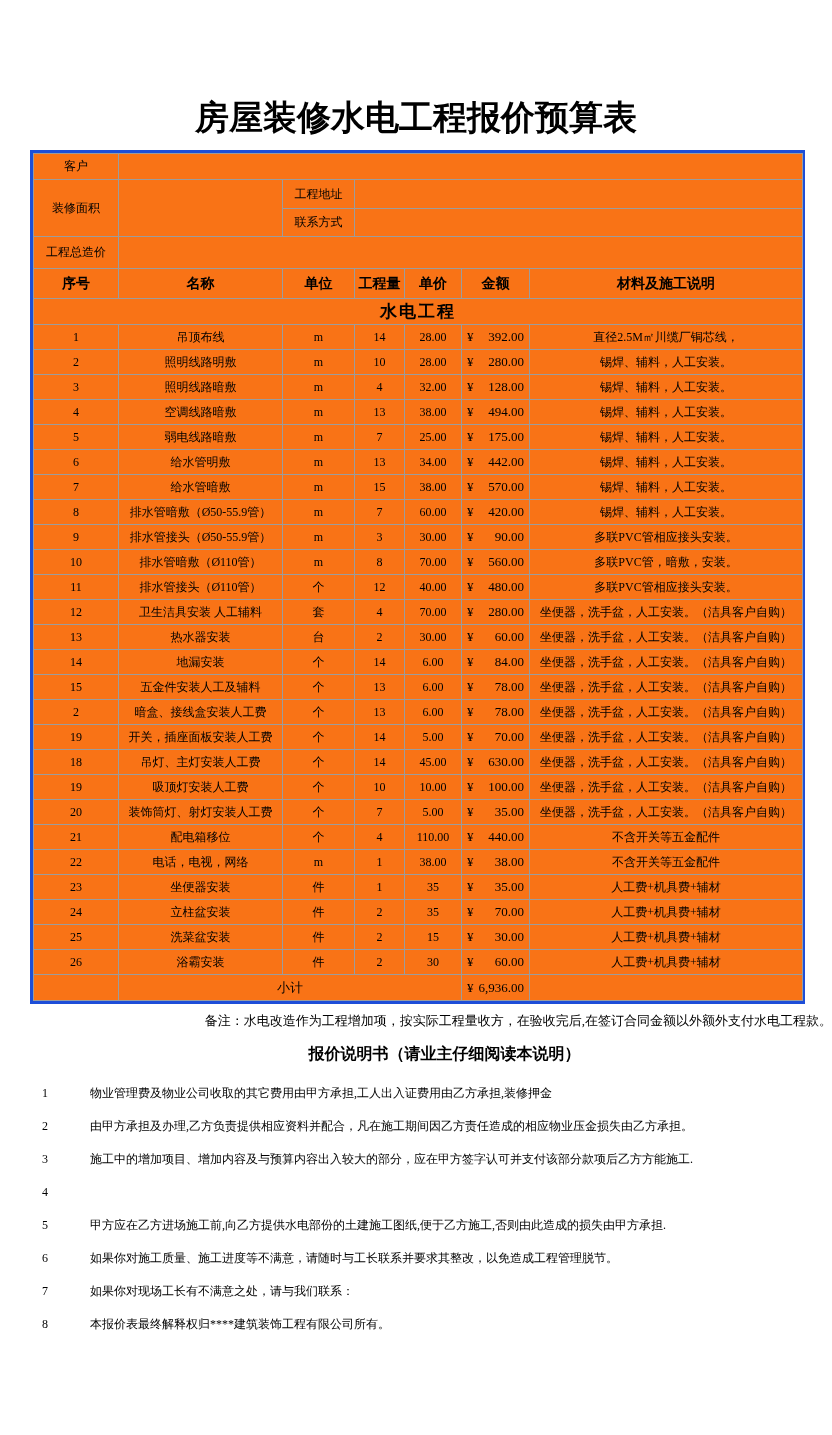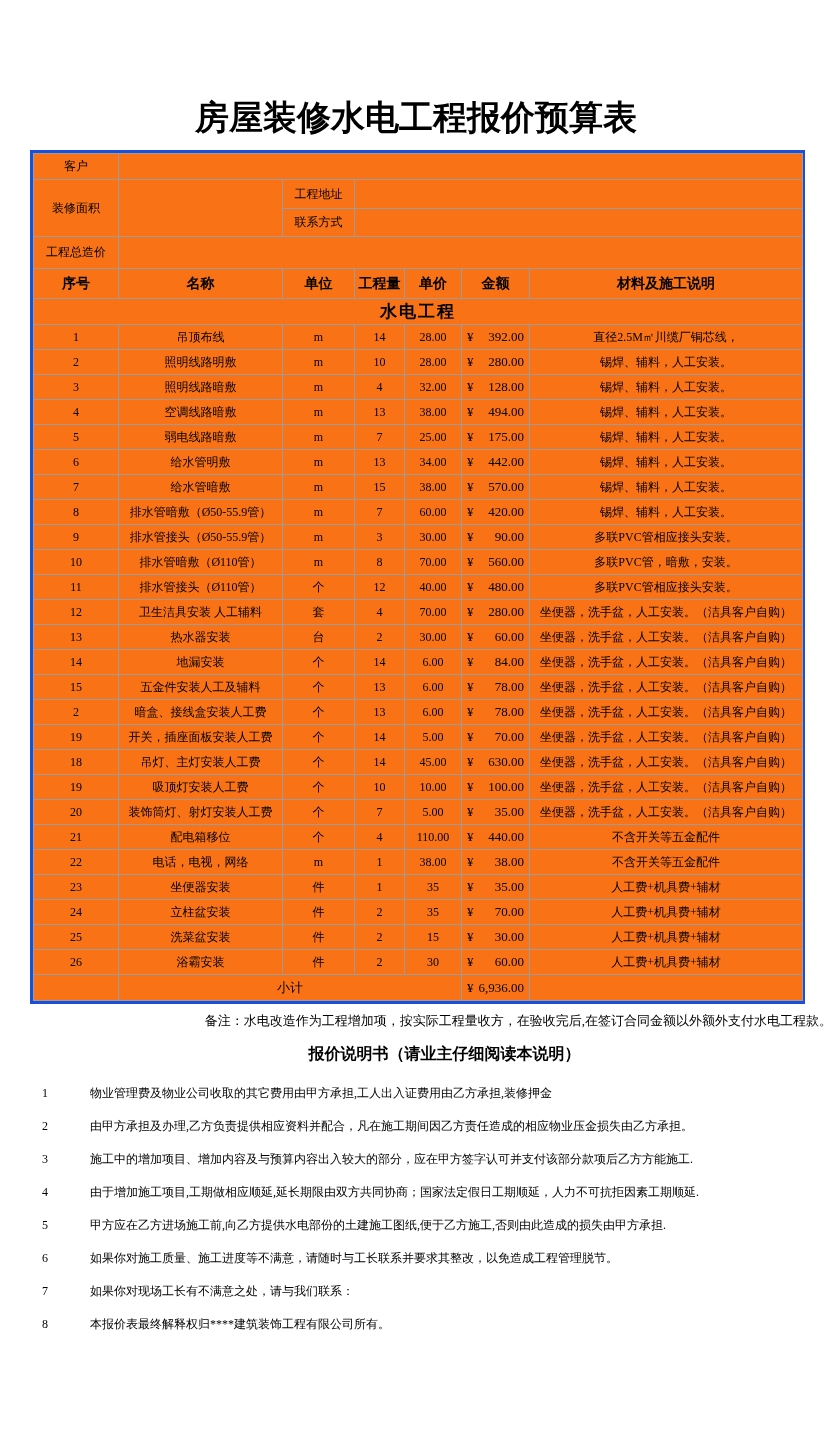--- a/index.html
+++ b/index.html
@@ -494,21 +494,20 @@
       <div class="stmt-item">
         <span class="num">2</span>
         <div class="txt">由甲方承担及办理,乙方负责提供相应资料并配合，凡在施工期间因乙方责任造成的相应物业压金损失由乙方承担。</div>
       </div>
       <div class="stmt-item">
         <span class="num">3</span>
         <div class="txt">施工中的增加项目、增加内容及与预算内容出入较大的部分，应在甲方签字认可并支付该部分款项后乙方方能施工.</div>
       </div>
       <div class="stmt-item">
         <span class="num">4</span>
-        <div class="txt">由于增加施工项目,工期做相应顺延,延长期限由双方共同协商；国家法定假日工期顺延，人力不可抗拒因素工期顺延.</div>
       </div>
       <div class="stmt-item">
         <span class="num">5</span>
         <div class="txt">甲方应在乙方进场施工前,向乙方提供水电部份的土建施工图纸,便于乙方施工,否则由此造成的损失由甲方承担.</div>
       </div>
       <div class="stmt-item">
         <span class="num">6</span>
         <div class="txt">如果你对施工质量、施工进度等不满意，请随时与工长联系并要求其整改，以免造成工程管理脱节。</div>
       </div>
       <div class="stmt-item">

